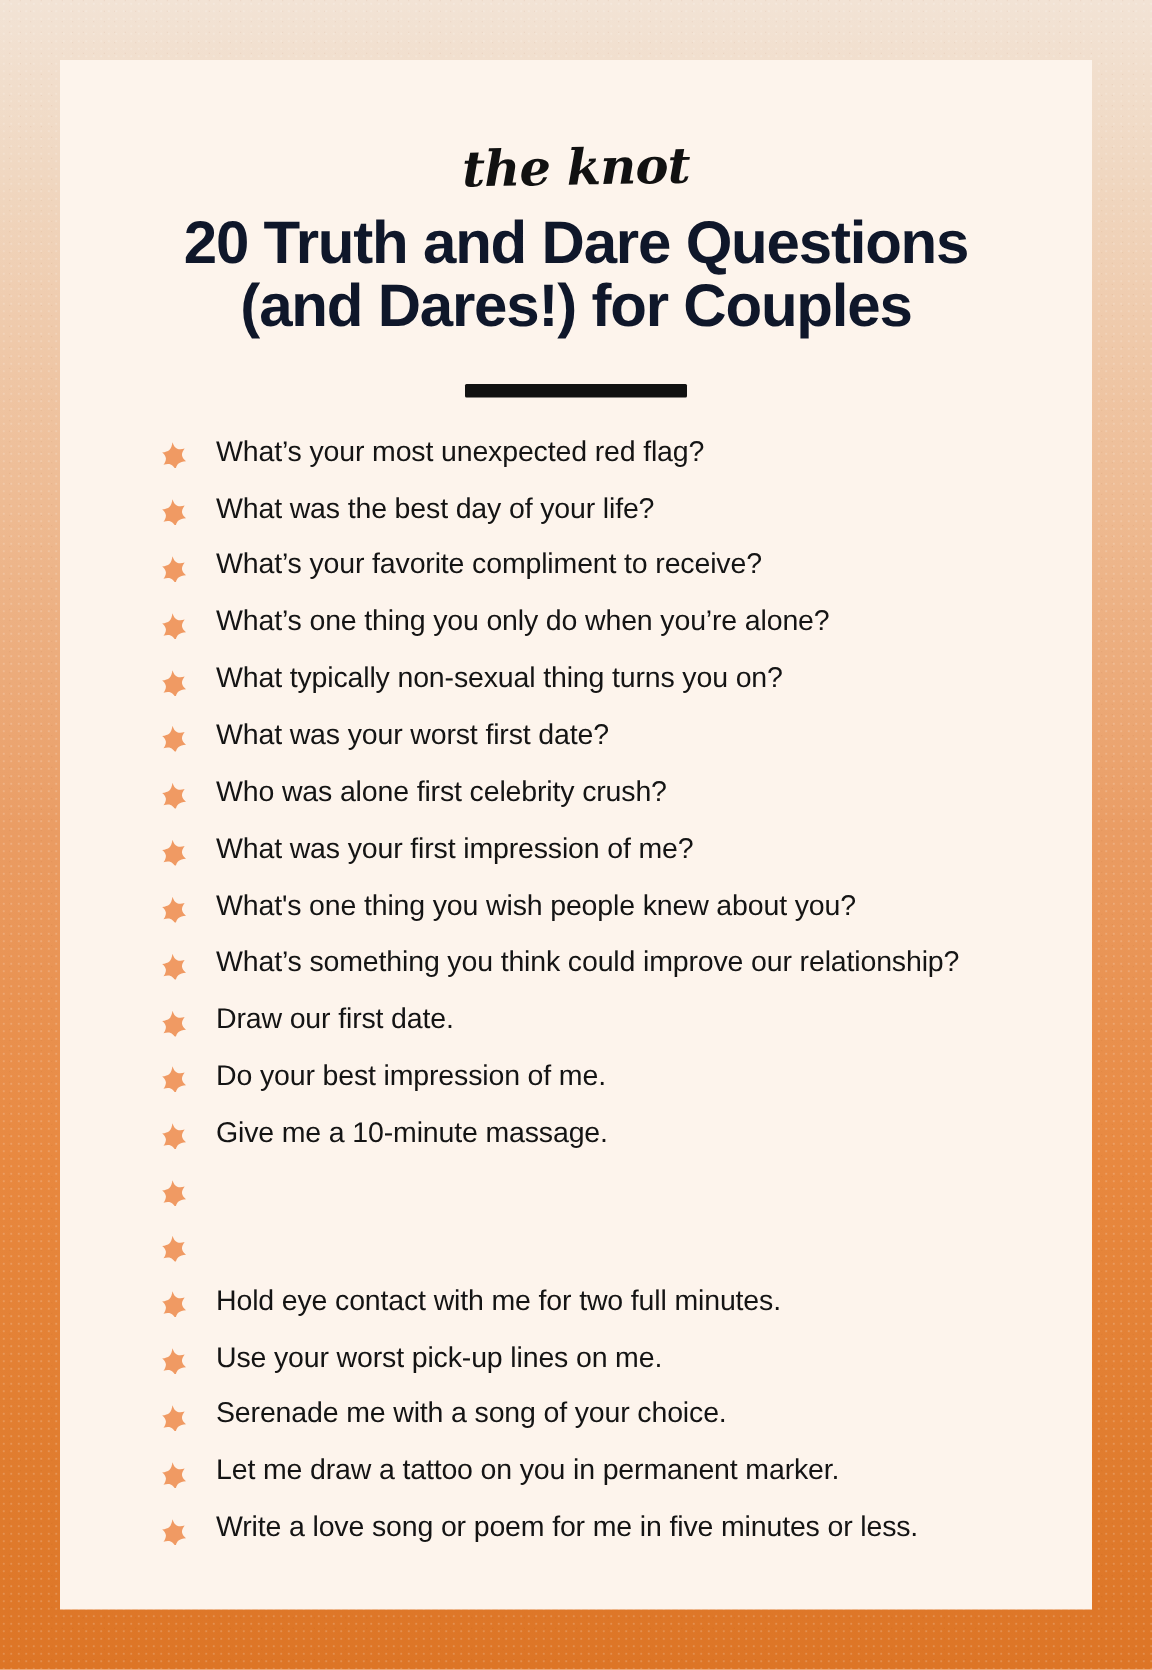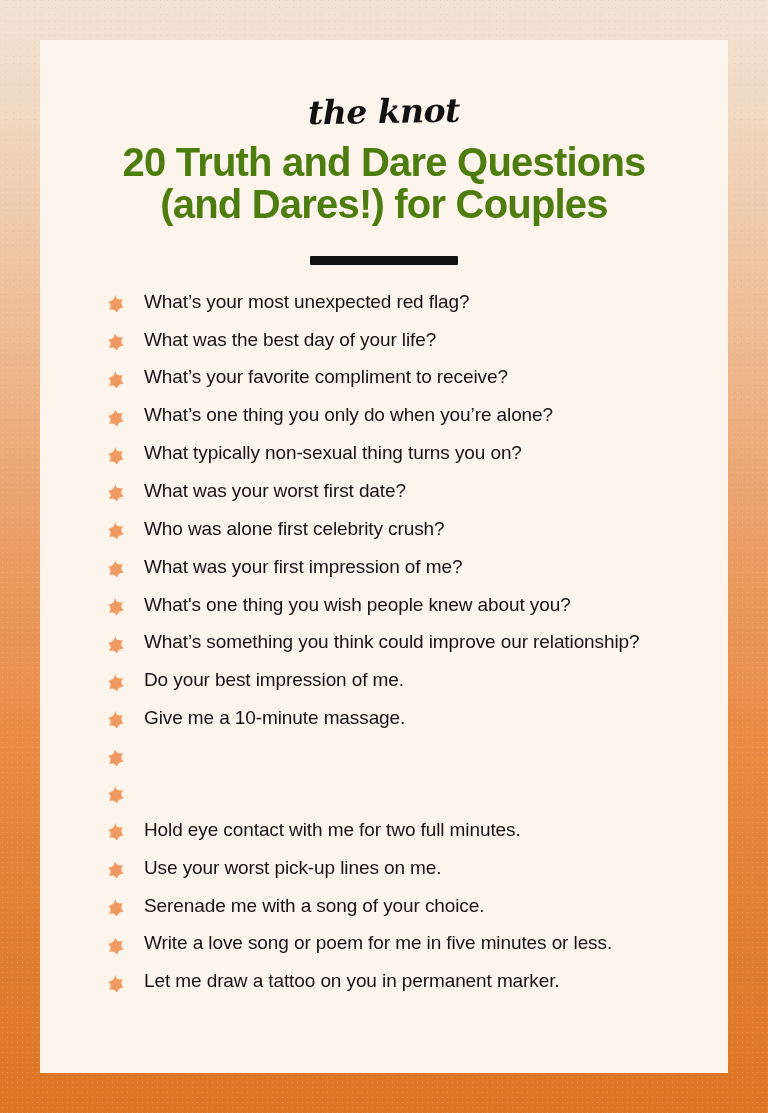--- a/index.html
+++ b/index.html
@@ -67,21 +67,21 @@
     margin: 4px 0 10px 0;
     transform: rotate(-1deg);
   }
 
   .title {
     text-align: center;
     font-family: "Liberation Sans", sans-serif;
     font-weight: 700;
     font-size: 40px;
     line-height: 1.06;
-    color: #4d7c0f;
+    color: #0f172a;
     letter-spacing: -0.8px;
     margin: 0 0 6px 0;
   }
   .title .line {
     display: block;
   }
 
   .rule {
     width: 148px;
     height: 9px;
@@ -193,20 +193,26 @@
       <li class="item">
         <svg class="star" viewBox="0 0 24 24" aria-hidden="true">
           <path d="M12 1.2c.9 3.1 2.3 4.9 4.2 5.6 1.9.7 4.1.6 6.6-.2-1.8 2.4-2.6 4.5-2.3 6.3.3 1.8 1.5 3.5 3.5 5.1-3 .2-5.2.9-6.6 2.1-1.4 1.2-2.3 3-2.6 5.4-1.4-2.5-2.9-4-4.5-4.6-1.6-.6-3.7-.5-6.3.3 1.6-2.3 2.3-4.3 2.1-6-.2-1.7-1.3-3.4-3.3-5 2.9-.3 5-1 6.4-2.2C10.6 6.8 11.5 4.3 12 1.2z" fill="#f09a63"></path>
         </svg>
         <span class="item-text">What’s something you think could improve our relationship?</span>
       </li>
       <li class="item">
         <svg class="star" viewBox="0 0 24 24" aria-hidden="true">
           <path d="M12 1.2c.9 3.1 2.3 4.9 4.2 5.6 1.9.7 4.1.6 6.6-.2-1.8 2.4-2.6 4.5-2.3 6.3.3 1.8 1.5 3.5 3.5 5.1-3 .2-5.2.9-6.6 2.1-1.4 1.2-2.3 3-2.6 5.4-1.4-2.5-2.9-4-4.5-4.6-1.6-.6-3.7-.5-6.3.3 1.6-2.3 2.3-4.3 2.1-6-.2-1.7-1.3-3.4-3.3-5 2.9-.3 5-1 6.4-2.2C10.6 6.8 11.5 4.3 12 1.2z" fill="#f09a63"></path>
         </svg>
+        <span class="item-text">Draw our first date.</span>
+      </li>
+      <li class="item">
+        <svg class="star" viewBox="0 0 24 24" aria-hidden="true">
+          <path d="M12 1.2c.9 3.1 2.3 4.9 4.2 5.6 1.9.7 4.1.6 6.6-.2-1.8 2.4-2.6 4.5-2.3 6.3.3 1.8 1.5 3.5 3.5 5.1-3 .2-5.2.9-6.6 2.1-1.4 1.2-2.3 3-2.6 5.4-1.4-2.5-2.9-4-4.5-4.6-1.6-.6-3.7-.5-6.3.3 1.6-2.3 2.3-4.3 2.1-6-.2-1.7-1.3-3.4-3.3-5 2.9-.3 5-1 6.4-2.2C10.6 6.8 11.5 4.3 12 1.2z" fill="#f09a63"></path>
+        </svg>
         <span class="item-text">Do your best impression of me.</span>
       </li>
       <li class="item">
         <svg class="star" viewBox="0 0 24 24" aria-hidden="true">
           <path d="M12 1.2c.9 3.1 2.3 4.9 4.2 5.6 1.9.7 4.1.6 6.6-.2-1.8 2.4-2.6 4.5-2.3 6.3.3 1.8 1.5 3.5 3.5 5.1-3 .2-5.2.9-6.6 2.1-1.4 1.2-2.3 3-2.6 5.4-1.4-2.5-2.9-4-4.5-4.6-1.6-.6-3.7-.5-6.3.3 1.6-2.3 2.3-4.3 2.1-6-.2-1.7-1.3-3.4-3.3-5 2.9-.3 5-1 6.4-2.2C10.6 6.8 11.5 4.3 12 1.2z" fill="#f09a63"></path>
         </svg>
         <span class="item-text">Give me a 10-minute massage.</span>
       </li>
       <li class="item">
         <svg class="star" viewBox="0 0 24 24" aria-hidden="true">
@@ -233,24 +239,24 @@
       <li class="item">
         <svg class="star" viewBox="0 0 24 24" aria-hidden="true">
           <path d="M12 1.2c.9 3.1 2.3 4.9 4.2 5.6 1.9.7 4.1.6 6.6-.2-1.8 2.4-2.6 4.5-2.3 6.3.3 1.8 1.5 3.5 3.5 5.1-3 .2-5.2.9-6.6 2.1-1.4 1.2-2.3 3-2.6 5.4-1.4-2.5-2.9-4-4.5-4.6-1.6-.6-3.7-.5-6.3.3 1.6-2.3 2.3-4.3 2.1-6-.2-1.7-1.3-3.4-3.3-5 2.9-.3 5-1 6.4-2.2C10.6 6.8 11.5 4.3 12 1.2z" fill="#f09a63"></path>
         </svg>
         <span class="item-text">Serenade me with a song of your choice.</span>
       </li>
       <li class="item">
         <svg class="star" viewBox="0 0 24 24" aria-hidden="true">
           <path d="M12 1.2c.9 3.1 2.3 4.9 4.2 5.6 1.9.7 4.1.6 6.6-.2-1.8 2.4-2.6 4.5-2.3 6.3.3 1.8 1.5 3.5 3.5 5.1-3 .2-5.2.9-6.6 2.1-1.4 1.2-2.3 3-2.6 5.4-1.4-2.5-2.9-4-4.5-4.6-1.6-.6-3.7-.5-6.3.3 1.6-2.3 2.3-4.3 2.1-6-.2-1.7-1.3-3.4-3.3-5 2.9-.3 5-1 6.4-2.2C10.6 6.8 11.5 4.3 12 1.2z" fill="#f09a63"></path>
         </svg>
+        <span class="item-text">Let me draw a tattoo on you in permanent marker.</span>
+      </li>
+      <li class="item">
+        <svg class="star" viewBox="0 0 24 24" aria-hidden="true">
+          <path d="M12 1.2c.9 3.1 2.3 4.9 4.2 5.6 1.9.7 4.1.6 6.6-.2-1.8 2.4-2.6 4.5-2.3 6.3.3 1.8 1.5 3.5 3.5 5.1-3 .2-5.2.9-6.6 2.1-1.4 1.2-2.3 3-2.6 5.4-1.4-2.5-2.9-4-4.5-4.6-1.6-.6-3.7-.5-6.3.3 1.6-2.3 2.3-4.3 2.1-6-.2-1.7-1.3-3.4-3.3-5 2.9-.3 5-1 6.4-2.2C10.6 6.8 11.5 4.3 12 1.2z" fill="#f09a63"></path>
+        </svg>
         <span class="item-text">Write a love song or poem for me in five minutes or less.</span>
-      </li>
-      <li class="item">
-        <svg class="star" viewBox="0 0 24 24" aria-hidden="true">
-          <path d="M12 1.2c.9 3.1 2.3 4.9 4.2 5.6 1.9.7 4.1.6 6.6-.2-1.8 2.4-2.6 4.5-2.3 6.3.3 1.8 1.5 3.5 3.5 5.1-3 .2-5.2.9-6.6 2.1-1.4 1.2-2.3 3-2.6 5.4-1.4-2.5-2.9-4-4.5-4.6-1.6-.6-3.7-.5-6.3.3 1.6-2.3 2.3-4.3 2.1-6-.2-1.7-1.3-3.4-3.3-5 2.9-.3 5-1 6.4-2.2C10.6 6.8 11.5 4.3 12 1.2z" fill="#f09a63"></path>
-        </svg>
-        <span class="item-text">Let me draw a tattoo on you in permanent marker.</span>
       </li>
     </ul>
 
   </div>
 </div>
 
 </body></html>

